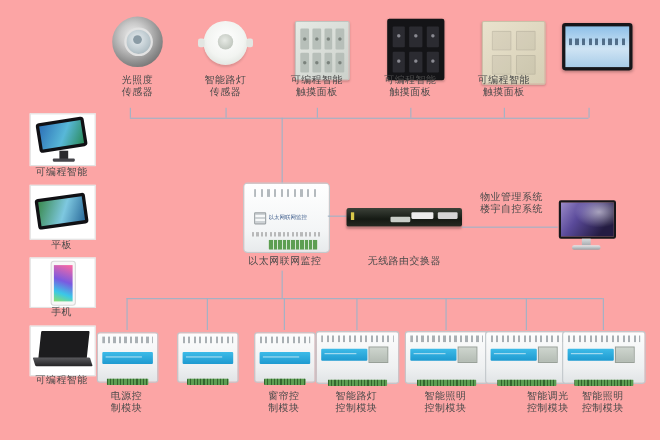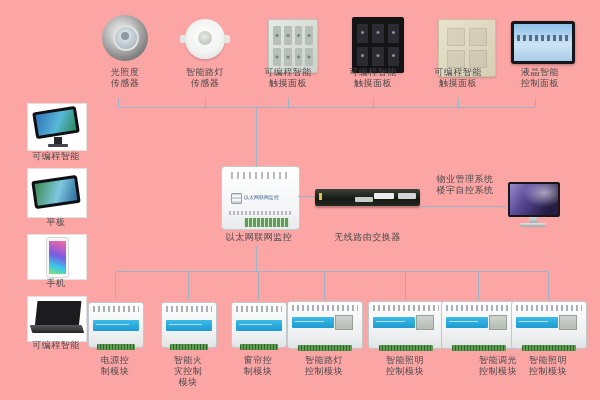--- a/index.html
+++ b/index.html
@@ -141,22 +141,20 @@
       <i></i>
   </div>
   <div class="lbl" style="left:423px;top:68px;width:70px;">可编程智能
 触摸面板</div>
 
   <div class="abs lcdpanel" style="left:511px;top:21px;width:58px;height:37px;">
     <div class="screen">
       <span class="iconrow"></span>
     </div>
   </div>
-  <div class="lbl" style="left:505px;top:68px;width:70px;">液晶智能
-控制面板</div>
 
   <div class="ln" style="left:118px;top:107px;width:417px;height:1px;"></div>
   <div class="ln" style="left:118px;top:98px;width:1px;height:9px;"></div>
   <div class="ln" style="left:205px;top:98px;width:1px;height:9px;"></div>
   <div class="ln" style="left:288px;top:98px;width:1px;height:9px;"></div>
   <div class="ln" style="left:373px;top:98px;width:1px;height:9px;"></div>
   <div class="ln" style="left:458px;top:98px;width:1px;height:9px;"></div>
   <div class="ln" style="left:535px;top:98px;width:1px;height:9px;"></div>
   <div class="ln" style="left:256px;top:107px;width:1px;height:60px;"></div>
 
@@ -234,23 +232,20 @@
       <span class="term" style="left:8px;right:8px;"></span>
   </div>
   <div class="lbl" style="left:87px;top:356px;width:56px;">电源控
 制模块</div>
 
   <div class="mod" style="left:161px;top:302px;width:54px;height:44px;">
     <span class="rib"></span>
       <span class="band" style="top:17px;"></span>
       <span class="term" style="left:8px;right:8px;"></span>
   </div>
-  <div class="lbl" style="left:160px;top:356px;width:56px;">智能火
-灾控制
-模块</div>
 
   <div class="mod" style="left:231px;top:302px;width:54px;height:44px;">
     <span class="rib"></span>
       <span class="band" style="top:17px;"></span>
       <span class="term" style="left:8px;right:8px;"></span>
   </div>
   <div class="lbl" style="left:230px;top:356px;width:56px;">窗帘控
 制模块</div>
 
   <div class="mod" style="left:287px;top:301px;width:74px;height:46px;">

